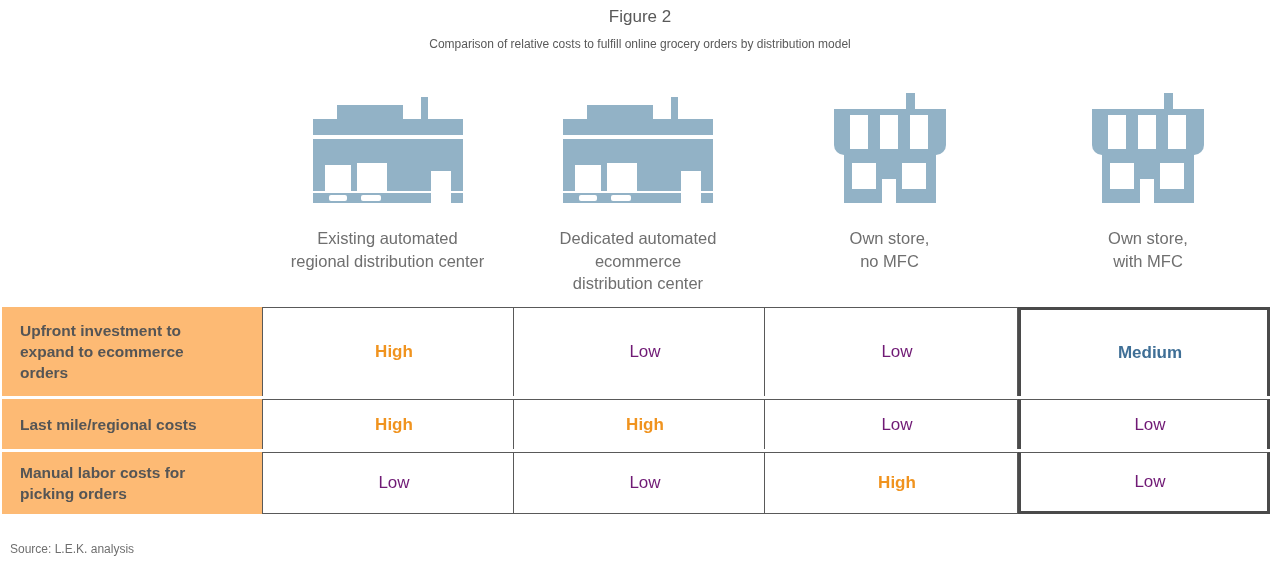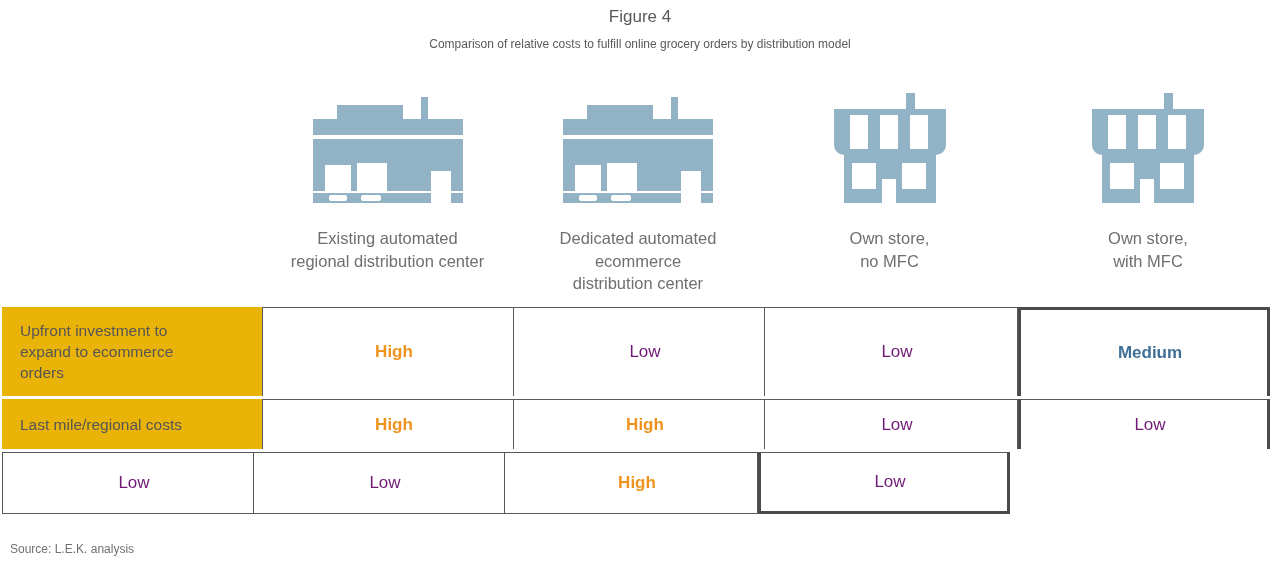--- a/index.html
+++ b/index.html
@@ -90,29 +90,30 @@
   }
   .row-r1 { height: 89px; }
   .row-r2 { height: 50px; }
   .row-r3 { height: 62px; }
   .row-gap { height: 3px; background: #ffffff; }
   .row-gap .gapfill { width: 260px; flex: 0 0 260px; background:#ffffff; }
 
   .row-label {
     width: 260px;
     flex: 0 0 260px;
-    background: #eab308;
+    background: #fdba74;
     color: #555555;
     font-size: 15.5px;
     line-height: 21px;
     display: flex;
     align-items: center;
     padding-left: 18px;
     box-sizing: border-box;
     white-space: pre-line;
+    font-weight: bold;
   }
   .cell {
     display: flex;
     align-items: center;
     justify-content: center;
     background: #ffffff;
     box-sizing: border-box;
     border-top: 1.5px solid #595959;
     border-right: 1.5px solid #595959;
     font-size: 17px;
@@ -144,21 +145,21 @@
     top: 542px;
     font-size: 12px;
     color: #6f6f6f;
     text-align: right;
   }
 </style>
 </head>
 <body>
 
 <div class="fig-head">
-  <div class="fig-number">Figure 4</div>
+  <div class="fig-number">Figure 2</div>
   <div class="fig-title">Comparison of relative costs to fulfill online grocery orders by distribution model</div>
 </div>
 
 <div class="col-head-band">
   <div class="spacer-col"></div>
 
   <div class="head-col hc2">
     <div class="icon-wrap">
       <svg width="158" height="112" viewBox="0 0 158 112" aria-hidden="true">
         <g fill="#92b2c6">
@@ -288,20 +289,22 @@
     <div class="cell c2 v-high">High</div>
     <div class="cell c3 v-low">Low</div>
     <div class="cell c4 v-low">Low</div>
   </div>
 
   <div class="row row-gap">
     <div class="gapfill"></div>
   </div>
 
   <div class="row row-r3">
+    <div class="row-label">Manual labor costs for
+picking orders</div>
     <div class="cell c1 v-low">Low</div>
     <div class="cell c2 v-low">Low</div>
     <div class="cell c3 v-high">High</div>
     <div class="cell c4 v-low">Low</div>
   </div>
 
 </div>
 
 <div class="source">Source: L.E.K. analysis</div>
 

